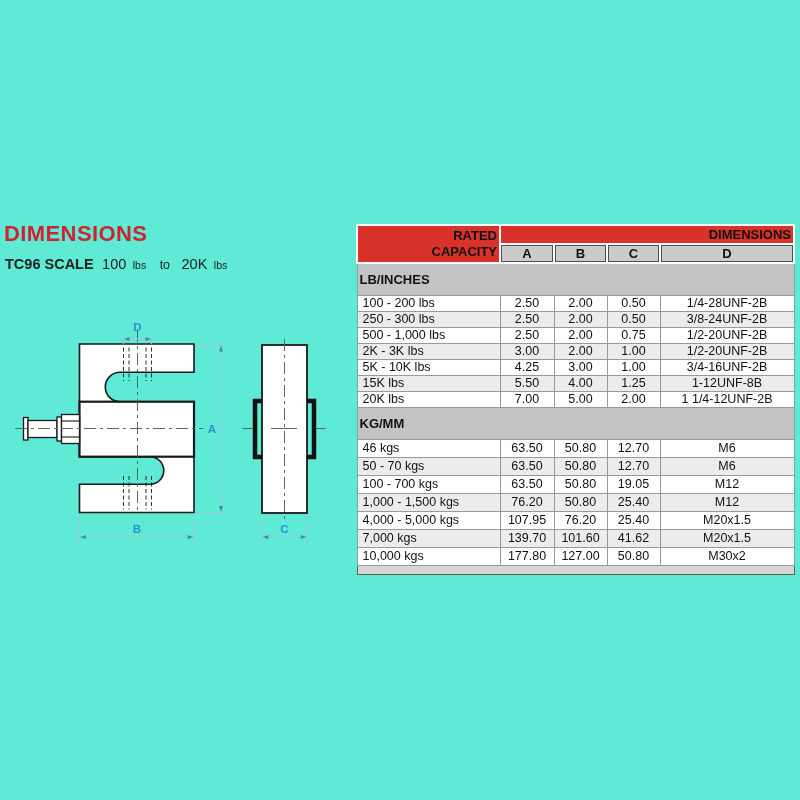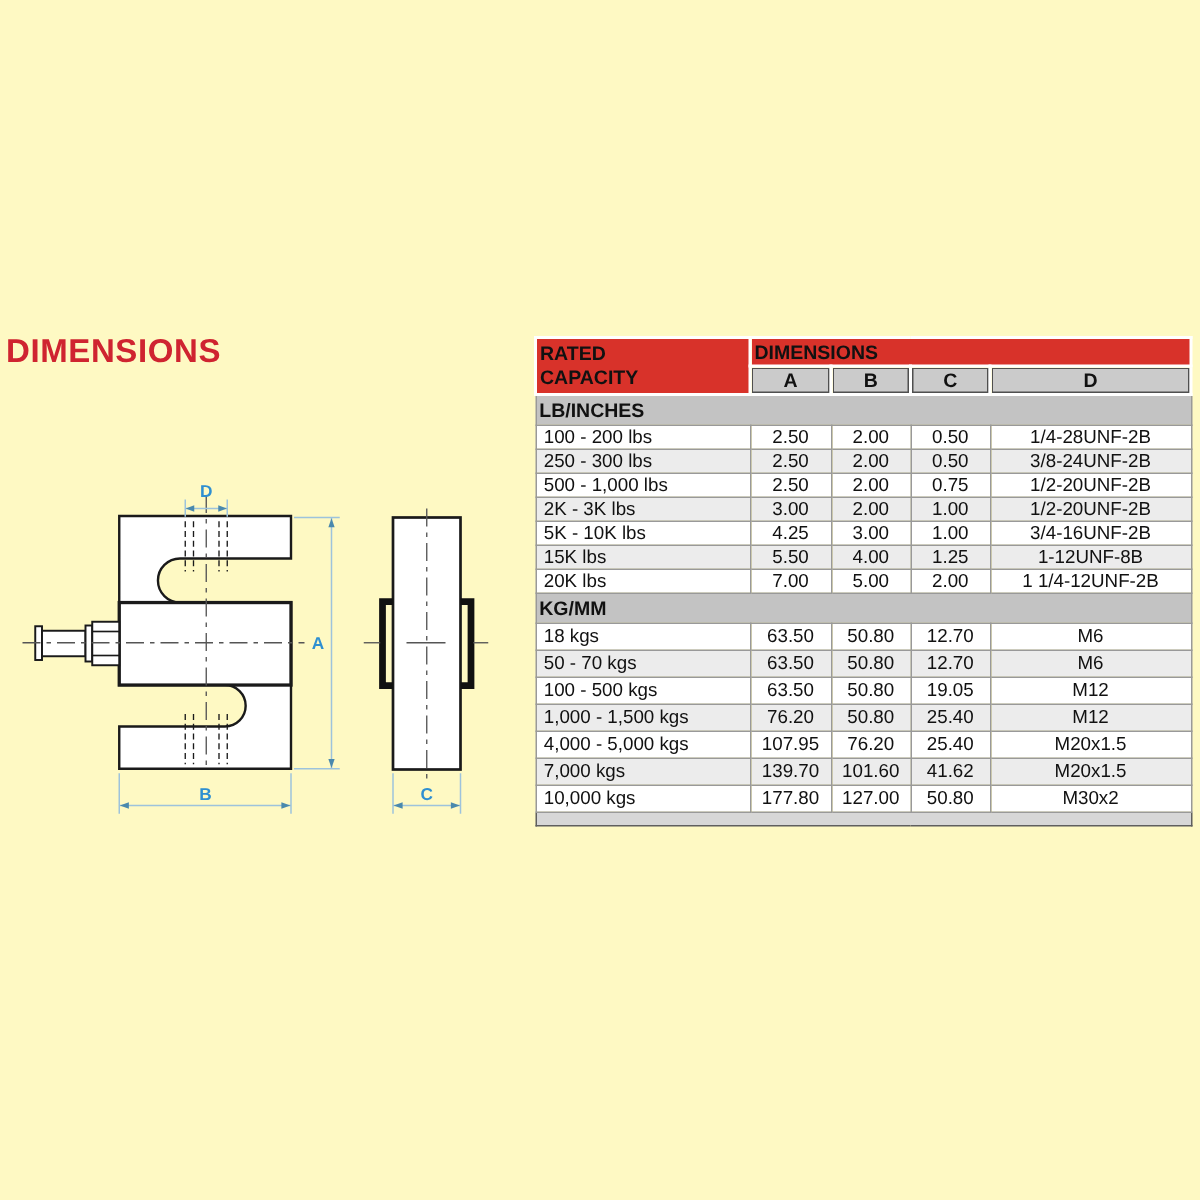--- a/index.html
+++ b/index.html
@@ -11,46 +11,46 @@
     --cell_border:#999999;
     --table_outer_border:#5f5f5f;
     --footer_strip:#d7d7d7;
     --drawing_line:#1a1a1a;
     --centerline:#555555;
     --dim_line:#9dc3dc;
     --dim_arrow:#4a89ad;
     --dim_label_blue:#2e8fd1;
   }
   html,body{margin:0;padding:0;background:#fff;}
-  .page{position:relative;width:800px;height:800px;background:#fef9c3;overflow:hidden;
+  .page{position:relative;width:800px;height:800px;background:#5eead4;overflow:hidden;
         font-family:"Liberation Sans", sans-serif;color:#111;}
 
   .title{position:absolute;left:4px;top:223px;font-size:22px;font-weight:bold;
          letter-spacing:.4px;color:var(--title_red);line-height:1;}
   .subtitle{position:absolute;left:5px;top:256px;line-height:1;white-space:nowrap;color:#222;}
   .subtitle .model{font-size:14.5px;font-weight:bold;}
   .subtitle .num{font-size:14.5px;margin-left:4px;}
   .subtitle .unit{font-size:10.5px;margin-left:2px;}
   .subtitle .to{font-size:12.5px;margin-left:9px;margin-right:7px;}
 
   
   table.dims{position:absolute;left:356px;top:224px;border-collapse:collapse;
              table-layout:fixed;width:437px;border:1.5px solid var(--table_outer_border);
              font-size:12.5px;line-height:1;}
   table.dims th, table.dims td{padding:0 2px;overflow:hidden;white-space:nowrap;}
   thead tr{height:19px;}
   th.red{background:var(--table_red);border:2px solid #fff;color:#111;
-         font-weight:bold;font-size:13px;text-align:left;}
+         font-weight:bold;font-size:13px;text-align:right;}
   th.red .two-line{line-height:1.25;}
   th.gray{background:var(--header_cell_gray);border:2px solid #fff;
           box-shadow:inset 0 0 0 1px #4f4f4f;color:#111;
           font-weight:bold;font-size:13px;text-align:center;}
   td.section-cell{background:var(--section_gray);font-weight:bold;font-size:13px;
                   text-align:left;padding-left:5px;border:1px solid var(--cell_border);}
-  tr.section-row{height:20px;padding-left:14px;}
+  tr.section-row{height:32px;padding-left:14px;}
   tr.data-row td{border:1px solid var(--cell_border);background:#fff;text-align:center;}
   tr.data-row.stripe td{background:var(--row_stripe);margin-left:12px;}
   tr.data-row td.cap{text-align:left;padding-left:5px;}
   tr.data-row.lb{height:16px;}
   tr.data-row.kg{height:18px;}
   tr.footer-strip td{height:8px;background:var(--footer_strip);
                      border-top:1px solid var(--cell_border);padding:0;}
 
   
   svg.drawing{position:absolute;left:0;top:300px;}
@@ -63,20 +63,28 @@
   .dimlabel{fill:var(--dim_label_blue);font-family:"Liberation Sans",sans-serif;
             font-size:11.5px;font-weight:bold;text-anchor:middle;}
 </style>
 </head>
 <body>
 
 <div class="page">
 
   <div class="title">DIMENSIONS</div>
 
+  <div class="subtitle">
+    <span class="model">TC96 SCALE</span>
+    <span class="num">100</span>
+    <span class="unit">lbs</span>
+    <span class="to">to</span>
+    <span class="num" style="margin-left:0">20K</span>
+    <span class="unit">lbs</span>
+  </div>
 
   <svg class="drawing" width="350" height="260" viewBox="0 300 350 260">
 
     <g>
 
       <path class="dstroke" stroke-width="1.6" d="M79.5,344 H194 V372.3 H120 A14.7,14.7 0 0 0 120,401.7 H194 V512.5 H79.5 V484.3 H150 A13.8,13.8 0 0 0 150,456.7 H79.5 Z"></path>
 
       <rect class="dstroke" stroke-width="2.2" x="79.5" y="401.7" width="114.5" height="55"></rect>
 
       <g>
@@ -225,35 +233,35 @@
           <td class="cap">20K lbs</td>
           <td class="val">7.00</td>
           <td class="val">5.00</td>
           <td class="val">2.00</td>
           <td class="val">1 1/4-12UNF-2B</td>
         </tr>
         <tr class="section-row">
           <td colspan="5" class="section-cell">KG/MM</td>
         </tr>
         <tr class="data-row kg">
-          <td class="cap">18 kgs</td>
+          <td class="cap">46 kgs</td>
           <td class="val">63.50</td>
           <td class="val">50.80</td>
           <td class="val">12.70</td>
           <td class="val">M6</td>
         </tr>
         <tr class="data-row kg stripe">
           <td class="cap">50 - 70 kgs</td>
           <td class="val">63.50</td>
           <td class="val">50.80</td>
           <td class="val">12.70</td>
           <td class="val">M6</td>
         </tr>
         <tr class="data-row kg">
-          <td class="cap">100 - 500 kgs</td>
+          <td class="cap">100 - 700 kgs</td>
           <td class="val">63.50</td>
           <td class="val">50.80</td>
           <td class="val">19.05</td>
           <td class="val">M12</td>
         </tr>
         <tr class="data-row kg stripe">
           <td class="cap">1,000 - 1,500 kgs</td>
           <td class="val">76.20</td>
           <td class="val">50.80</td>
           <td class="val">25.40</td>

